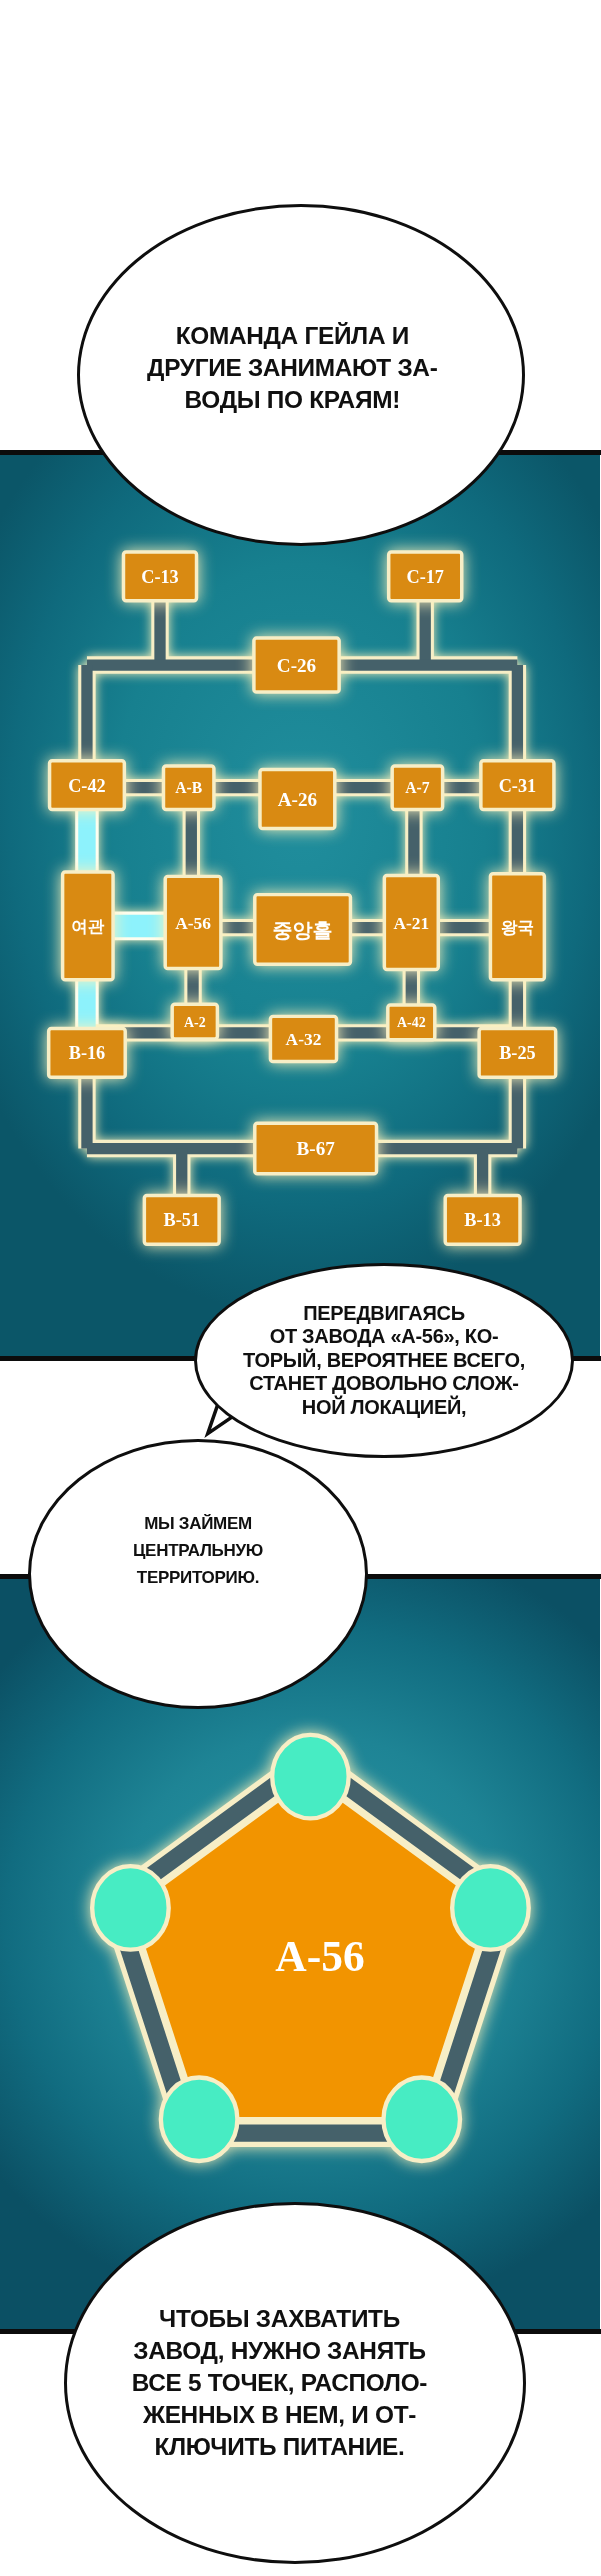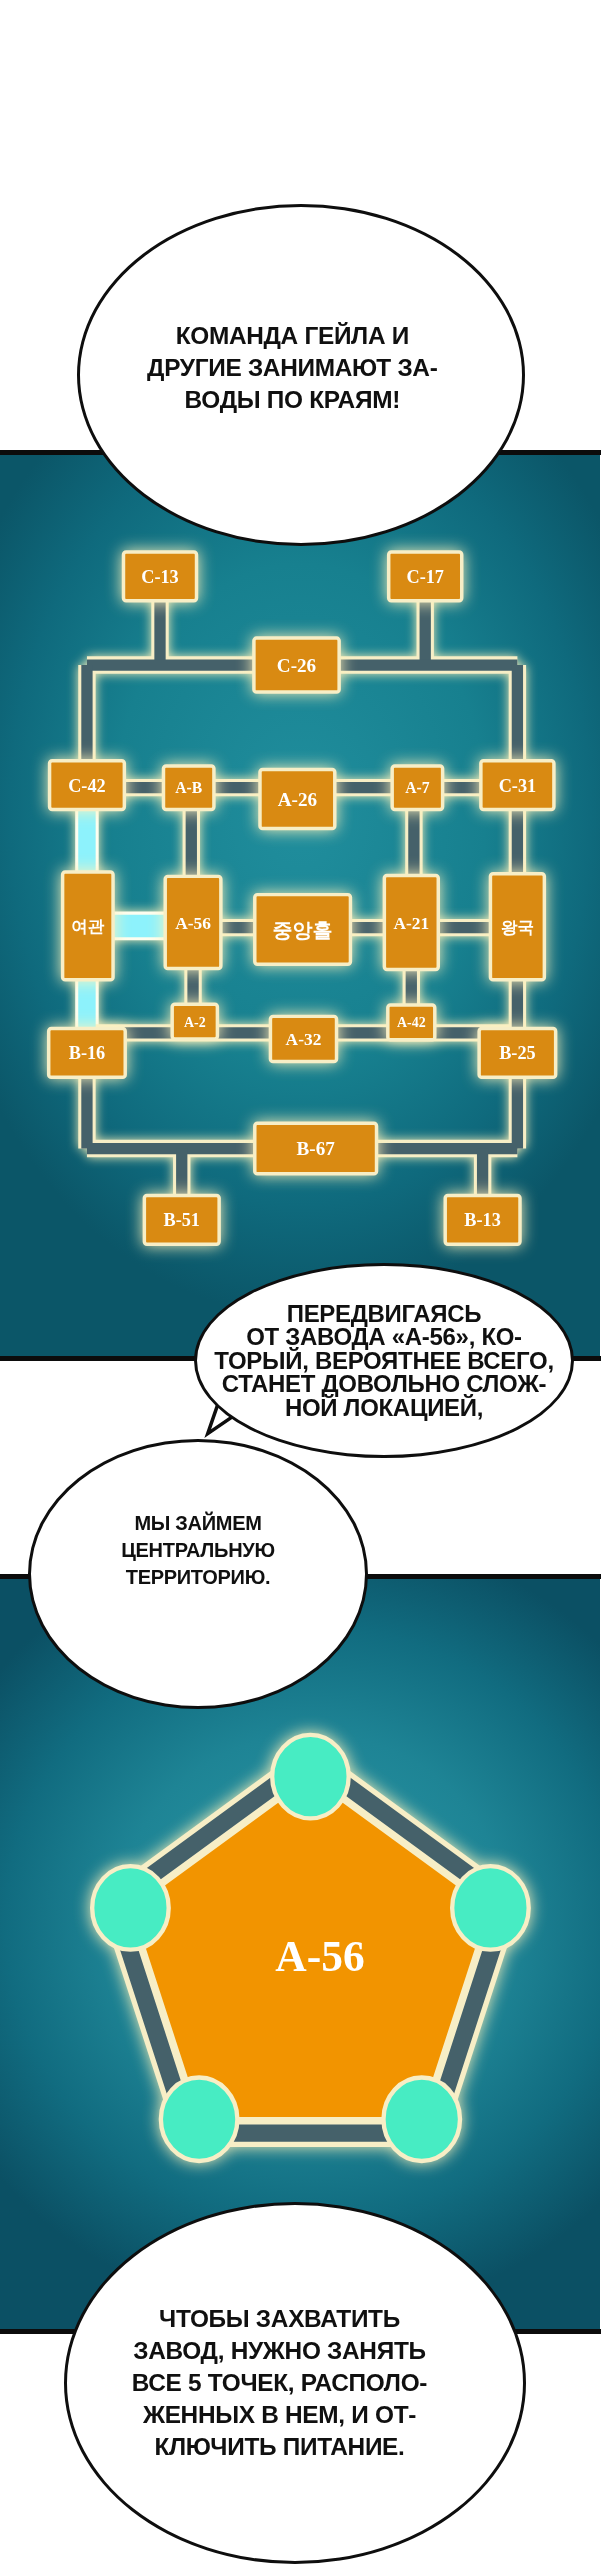--- a/index.html
+++ b/index.html
@@ -15,23 +15,23 @@
   .panel-border.top{top:0;} .panel-border.bottom{bottom:0;}
   .panel svg{position:absolute;left:0;top:0;width:100%;height:100%;display:block;}
   
   .bubble{position:absolute;background:#ffffff;border:3.5px solid #0e0e0e;border-radius:50%;
           box-sizing:border-box;display:flex;align-items:center;justify-content:center;z-index:5;}
   .bubble-text{white-space:pre-line;text-align:center;color:#101010;font-weight:700;
                letter-spacing:-0.3px;}
   .bubble-1{left:77px;top:204px;width:448px;height:342px;}
   .bubble-1 .bubble-text{font-size:24.4px;line-height:32px;padding:0 17.4px 14px 0;text-align:center;}
   .bubble-2{left:194px;top:1263px;width:380px;height:195px;}
-  .bubble-2 .bubble-text{font-size:24px;line-height:23.5px;}
+  .bubble-2 .bubble-text{font-size:20px;line-height:23.5px;}
   .bubble-3{left:28px;top:1439px;width:340px;height:270px;}
-  .bubble-3 .bubble-text{font-size:20px;line-height:27px;padding-bottom:47px;}
+  .bubble-3 .bubble-text{font-size:17px;line-height:27px;padding-bottom:47px;}
   .bubble-4{left:64px;top:2202px;width:462px;height:362px;}
   .bubble-4 .bubble-text{font-size:24.4px;line-height:32px;padding-right:31px;}
   .bubble-tail{position:absolute;left:199px;top:1376px;z-index:4;}
   
   .glow-soft{filter:drop-shadow(0 0 6px rgba(255,243,186,0.95));}
   .glow-strong{filter:drop-shadow(0 0 9px rgba(255,243,186,0.95));}
   .node-label{font-family:"Liberation Serif","DejaVu Serif",serif;font-weight:700;fill:#ffffff;}
 </style>
 </head>
 <body>

